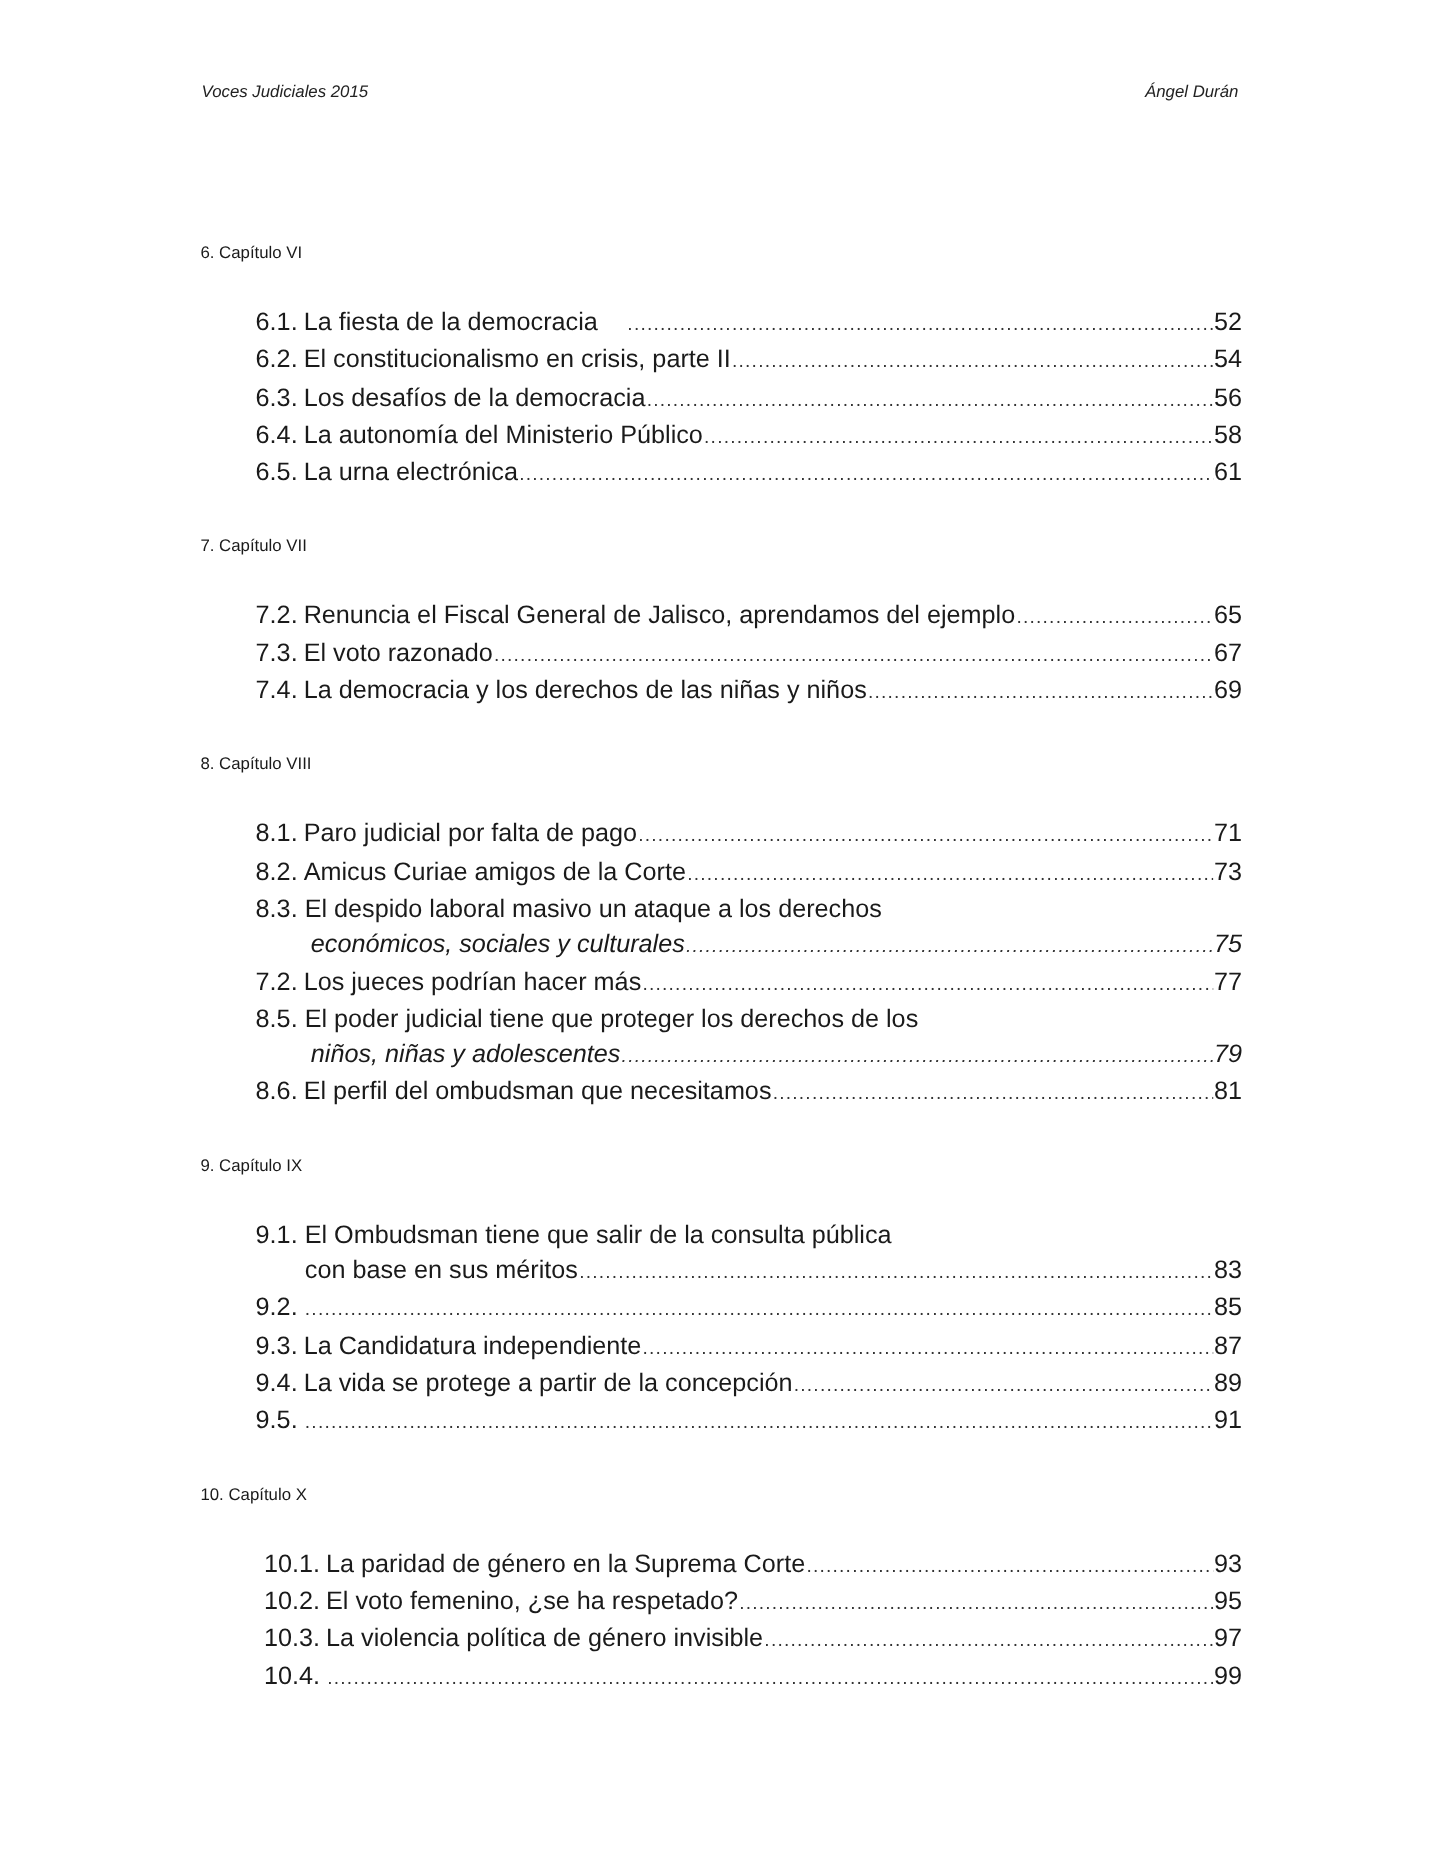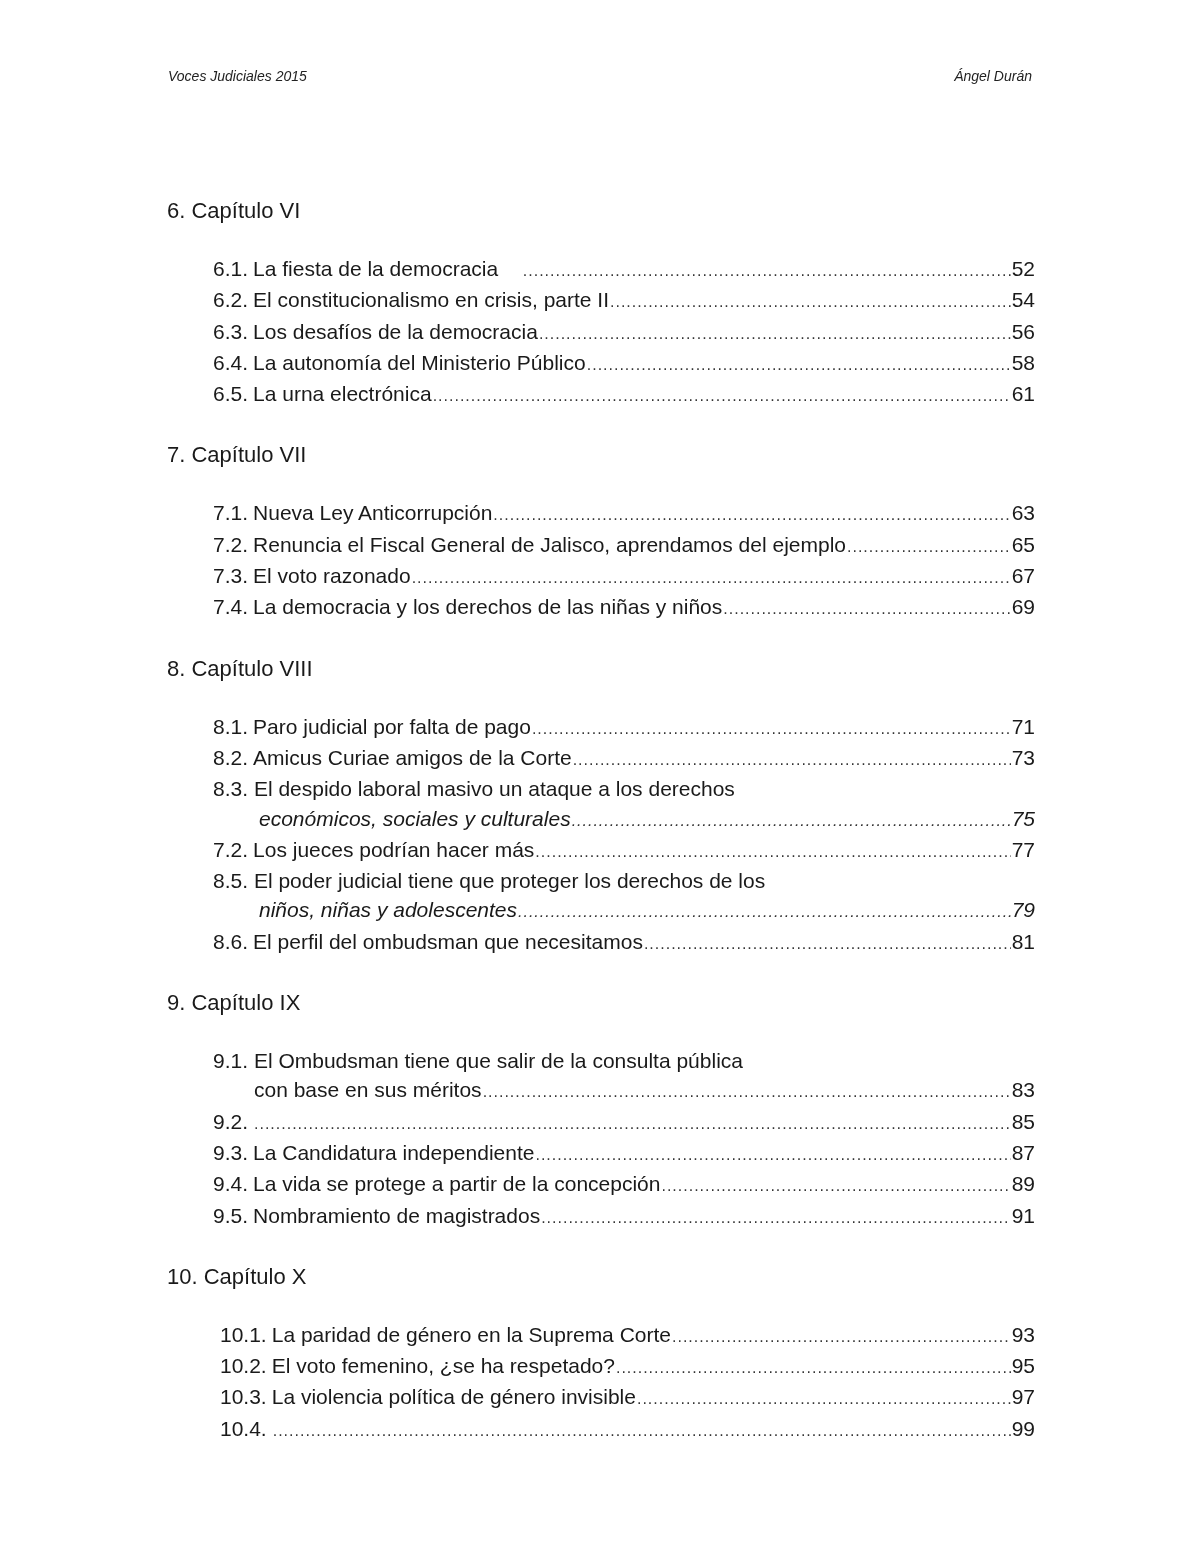--- a/index.html
+++ b/index.html
@@ -7,21 +7,21 @@
     width: 1200px; height: 1553px; position: relative; overflow: hidden;
     font-family: "Liberation Sans", sans-serif; color: #1a1a1a;
   }
   .header {
     position: absolute; top: 68px; left: 168px; width: 864px;
     display: flex; justify-content: space-between;
     font-style: italic; font-size: 14px; color: #222; gap: 41px;
   }
   .toc { position: absolute; top: 196px; left: 167px; width: 868px; }
   .chapter {
-    font-size: 22px; line-height: 29px; margin: 0 0 29px 0; height: 29px;
+    font-size: 14px; line-height: 29px; margin: 0 0 29px 0; height: 29px;
   }
   .entries { margin-bottom: 30px; }
   .entry {
     display: flex; align-items: baseline; font-size: 21px; line-height: 29.3px;
     padding-left: 46px; white-space: nowrap;
   }
   .entry.wide { padding-left: 53px; }
   .entry .num { margin-right: 5px; text-align: right; }
   .entry .title { flex: 0 0 auto; }
   .entry .dots {
@@ -78,26 +78,20 @@
       <span class="num">6.5.</span>
       <span class="title">La urna electrónica</span>
       <span class="dots"></span>
       <span class="page">61</span>
     </div>
   </div>
 
   <div class="chapter">7. Capítulo VII</div>
   <div class="entries">
     <div class="entry">
-      <span class="num">7.1.</span>
-      <span class="title">Nueva Ley Anticorrupción</span>
-      <span class="dots"></span>
-      <span class="page">63</span>
-    </div>
-    <div class="entry">
       <span class="num">7.2.</span>
       <span class="title">Renuncia el Fiscal General de Jalisco, aprendamos del ejemplo</span>
       <span class="dots"></span>
       <span class="page">65</span>
     </div>
     <div class="entry">
       <span class="num">7.3.</span>
       <span class="title">El voto razonado</span>
       <span class="dots"></span>
       <span class="page">67</span>
@@ -179,21 +173,20 @@
       <span class="page">87</span>
     </div>
     <div class="entry">
       <span class="num">9.4.</span>
       <span class="title">La vida se protege a partir de la concepción</span>
       <span class="dots"></span>
       <span class="page">89</span>
     </div>
     <div class="entry">
       <span class="num">9.5.</span>
-      <span class="title">Nombramiento de magistrados</span>
       <span class="dots"></span>
       <span class="page">91</span>
     </div>
   </div>
 
   <div class="chapter">10. Capítulo X</div>
   <div class="entries">
     <div class="entry wide">
       <span class="num">10.1.</span>
       <span class="title">La paridad de género en la Suprema Corte</span>

